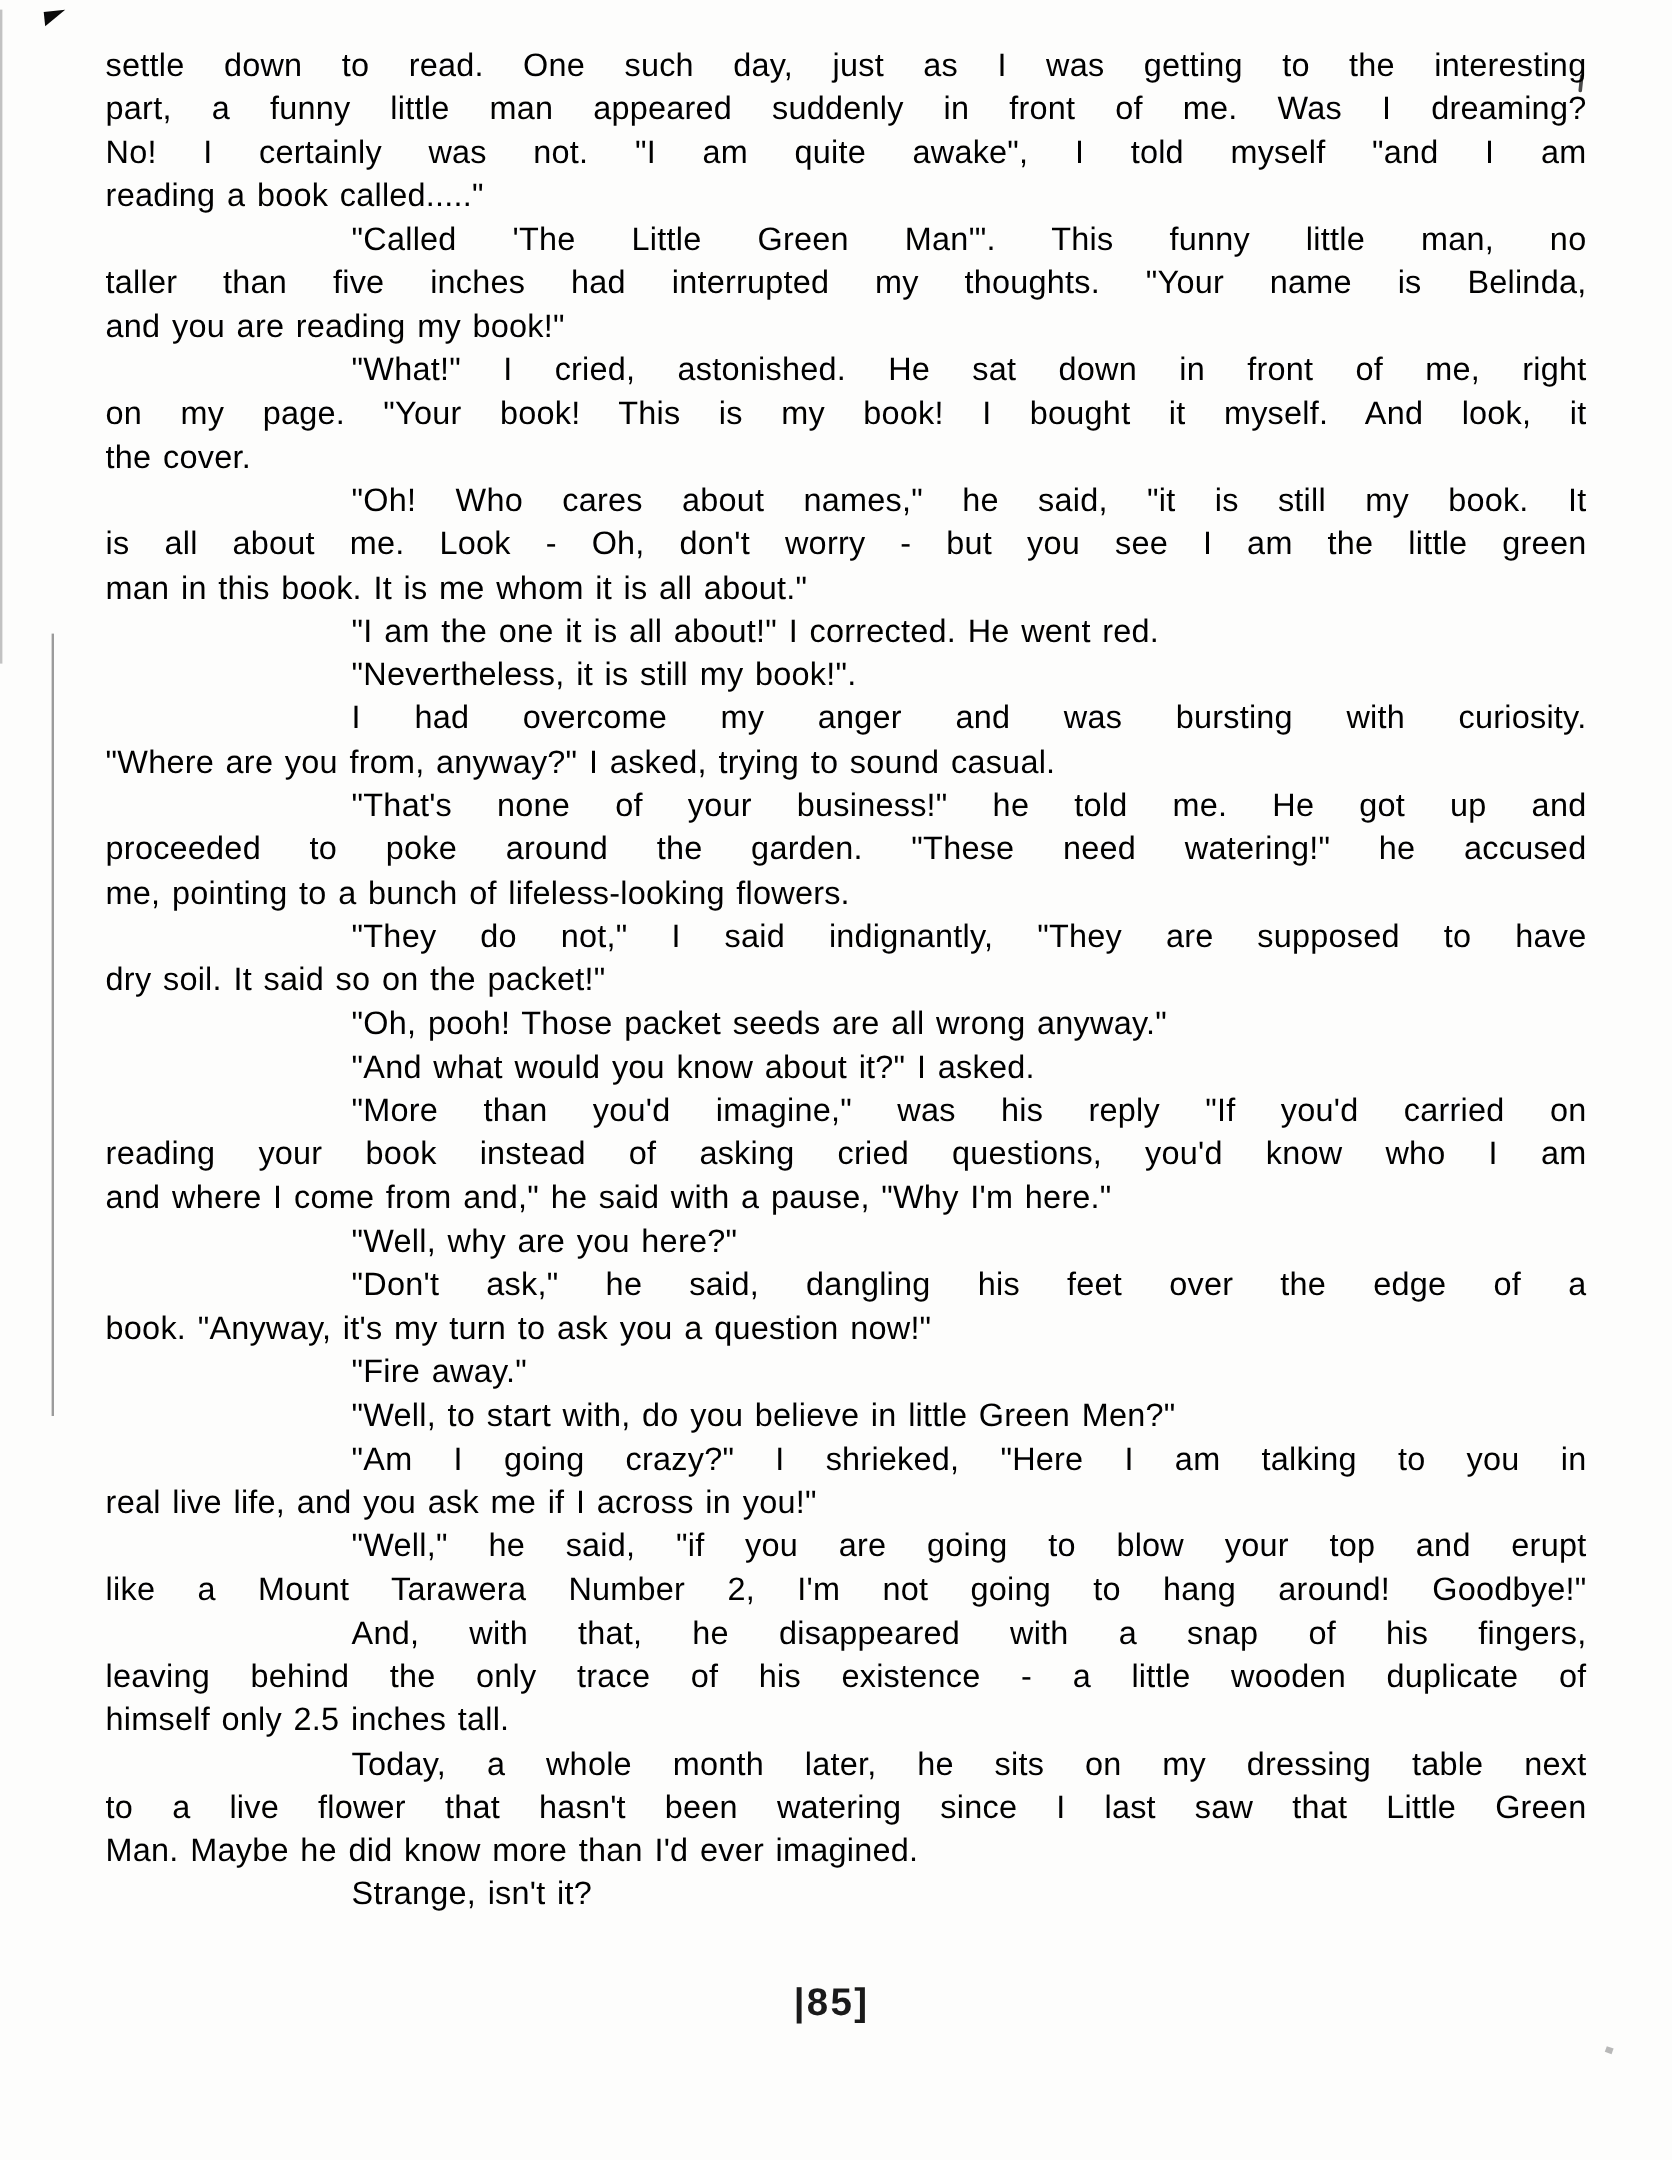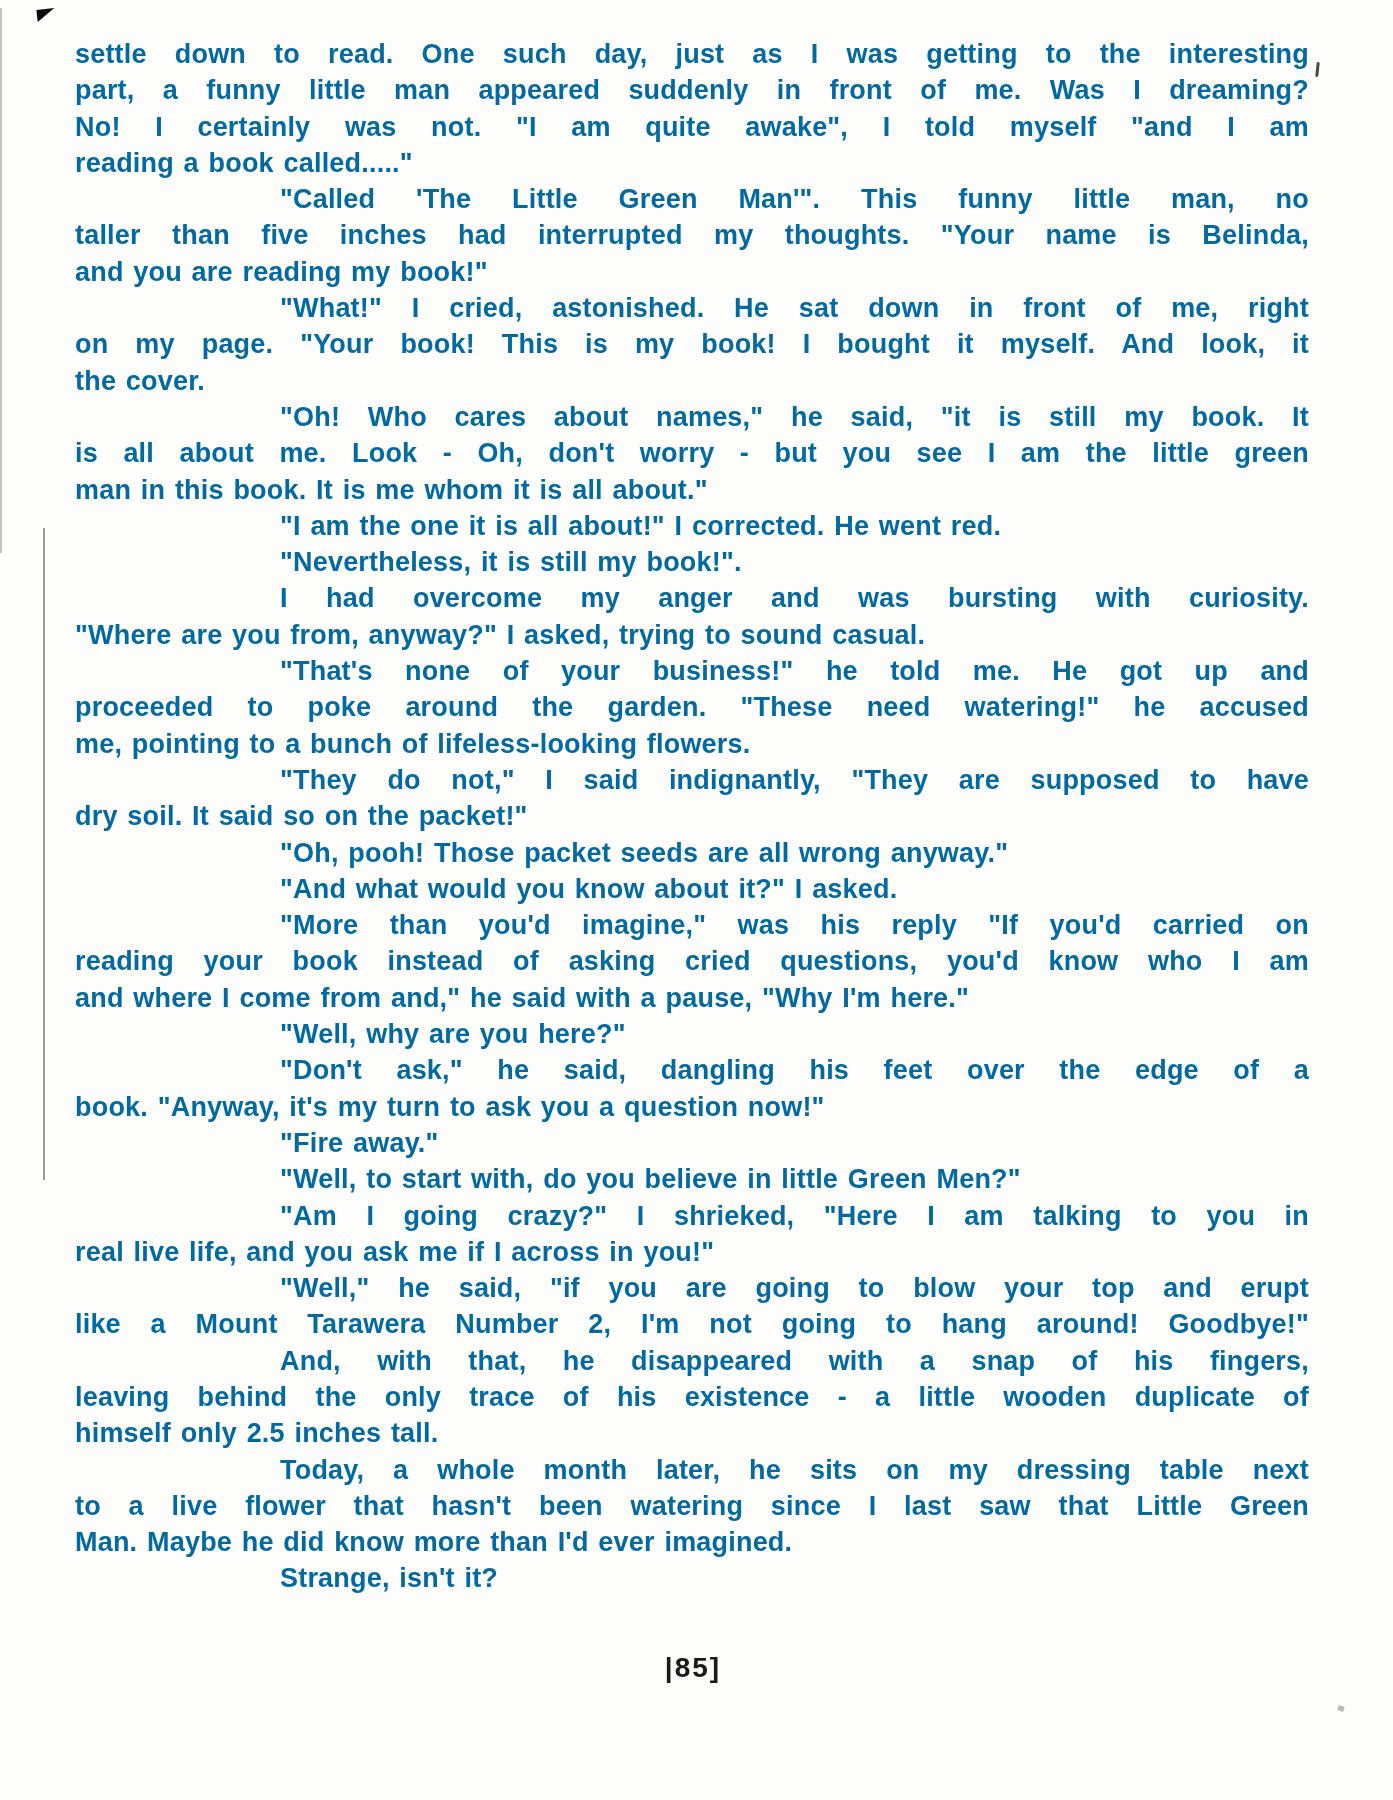--- a/index.html
+++ b/index.html
@@ -4,41 +4,41 @@
 <style>
   html, body { margin: 0; padding: 0; }
   body {
     width: 1393px; height: 1800px;
     position: relative;
     background: #fdfdfc;
     overflow: hidden;
   }
   .text-block {
     position: absolute;
-    left: 75px; top: 36px;
+    left: 88px; top: 36px;
     width: 1234px;
     font-family: "Liberation Sans", "DejaVu Sans", sans-serif;
     font-size: 27px;
     line-height: 36.3px;
-    font-weight: 700;
-    color: #0369a1;
+    font-weight: 400;
+    color: #000000;
     letter-spacing: 0.2px;
     word-spacing: 2px;
   }
   .para { margin: 0; padding: 0; }
   .line { height: 36.3px; overflow: hidden; white-space: normal; }
   .line.just { text-align: justify; text-align-last: justify; }
   .line.indent { padding-left: 205px; }
   .page-number {
     position: absolute;
     left: 76px; top: 1650px;
     width: 1234px;
     text-align: center;
     font-family: "Liberation Sans", "DejaVu Sans", sans-serif;
-    font-size: 28px;
+    font-size: 32px;
     line-height: 36px;
     font-weight: 700;
     color: #1a1a1a;
     letter-spacing: 2px;
   }
   
   .corner-wedge {
     position: absolute;
     left: 37px; top: 9px;
     width: 0; height: 0;

